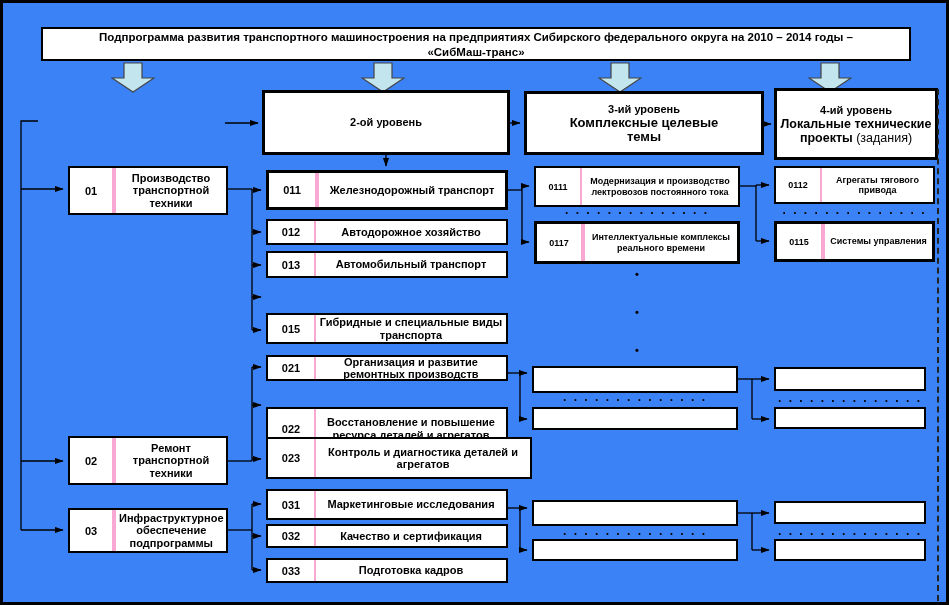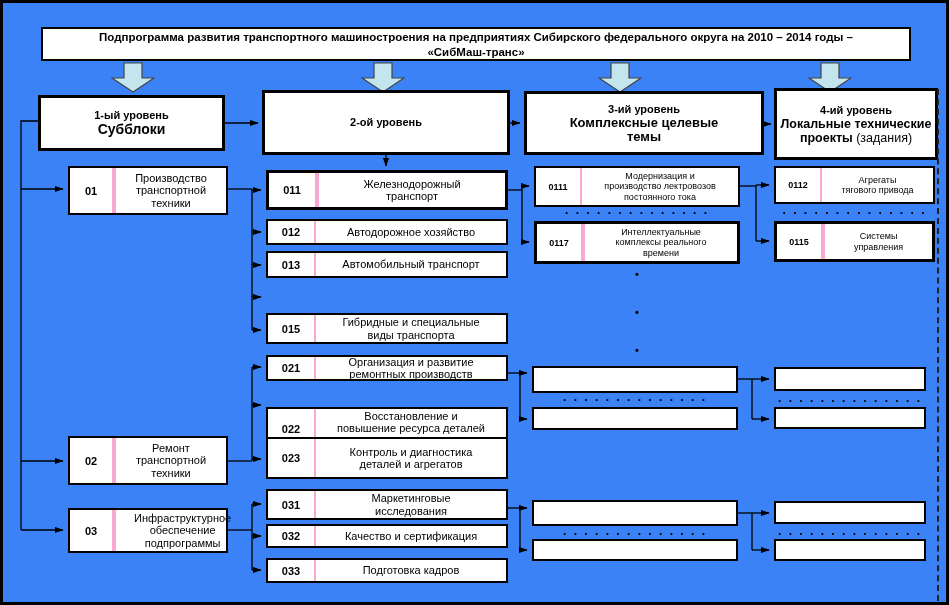--- a/index.html
+++ b/index.html
@@ -14,21 +14,21 @@
   .hdr{position:absolute;box-sizing:border-box;border:3px solid #000;background:#fff;
        display:flex;flex-direction:column;justify-content:center;text-align:center;}
   .hdr-l1{font-weight:bold;font-size:11px;line-height:13px;}
   .hdr-l2{font-weight:bold;font-size:14px;line-height:15px;}
   .hdr-l2 .norm{font-weight:normal;}
   .nbox{position:absolute;box-sizing:border-box;border:2px solid #000;background:#fff;
         display:flex;align-items:stretch;}
   .nbox .code{flex:0 0 46px;display:flex;align-items:center;justify-content:center;
         border-right:2px solid #f9a8d4;font-weight:bold;}
   .nbox .lbl{flex:1;display:flex;align-items:center;justify-content:center;
-        text-align:center;font-weight:normal;padding:1px 18px;line-height:1.12;}
+        text-align:center;font-weight:bold;padding:1px 3px;line-height:1.12;}
   .nbox.thick{border-width:3px;}
   .nbox.thick .code{border-right-width:4px;}
   .sub .code{flex-basis:42px;border-right-width:4px;font-size:11px;}
   .sub .lbl{font-size:11px;}
   .mod .code,.mod .lbl{font-size:11px;}
   .sm .code,.sm .lbl{font-size:9px;}
   .sm .code{flex-basis:44px;}
   .empty{position:absolute;box-sizing:border-box;border:2px solid #000;background:#fff;}
   .hdots{position:absolute;text-align:center;font-weight:bold;font-size:12px;
          letter-spacing:2px;line-height:10px;}
@@ -123,24 +123,20 @@
   <svg class="blockarrow" style="left:358px;top:59px" width="44" height="31">
     <polygon points="13,1 31,1 31,16 43,16 22,30 1,16 13,16" fill="#c3e6ee" stroke="#444" stroke-width="1.2"></polygon>
     </svg>
   <svg class="blockarrow" style="left:595px;top:59px" width="44" height="31">
     <polygon points="13,1 31,1 31,16 43,16 22,30 1,16 13,16" fill="#c3e6ee" stroke="#444" stroke-width="1.2"></polygon>
     </svg>
   <svg class="blockarrow" style="left:805px;top:59px" width="44" height="31">
     <polygon points="13,1 31,1 31,16 43,16 22,30 1,16 13,16" fill="#c3e6ee" stroke="#444" stroke-width="1.2"></polygon>
     </svg>
 
-  <div class="hdr" style="left:35px;top:92px;width:187px;height:56px">
-    <div class="hdr-l1">1-ый уровень</div>
-    <div class="hdr-l2">Субблоки</div>
-  </div>
   <div class="hdr" style="left:259px;top:87px;width:248px;height:65px">
     <div class="hdr-l1">2-ой уровень</div>
   </div>
   <div class="hdr" style="left:521px;top:88px;width:240px;height:64px;padding:8px 34px">
     <div class="hdr-l1">3-ий уровень</div>
     <div class="hdr-l2" style="font-size:13px;line-height:14px">Комплексные целевые темы</div>
   </div>
   <div class="hdr" style="left:771px;top:85px;width:164px;height:72px">
     <div class="hdr-l1">4-ий уровень</div>
     <div class="hdr-l2" style="font-size:12.5px;line-height:14px">
@@ -178,21 +174,21 @@
     <div class="lbl">Гибридные и специальные виды транспорта</div>
   </div>
   <div class="nbox mod" style="left:263px;top:352px;width:242px;height:26px">
     <div class="code">021</div>
     <div class="lbl">Организация и развитие ремонтных производств</div>
   </div>
   <div class="nbox mod" style="left:263px;top:404px;width:242px;height:43px">
     <div class="code">022</div>
     <div class="lbl">Восстановление и повышение ресурса деталей и агрегатов</div>
   </div>
-  <div class="nbox mod" style="left:263px;top:434px;width:242px;height:42px">
+  <div class="nbox mod" style="left:263px;top:434px;width:266px;height:42px">
     <div class="code">023</div>
     <div class="lbl">Контроль и диагностика деталей и агрегатов</div>
   </div>
   <div class="nbox mod" style="left:263px;top:486px;width:242px;height:31px">
     <div class="code">031</div>
     <div class="lbl">Маркетинговые исследования</div>
   </div>
   <div class="nbox mod" style="left:263px;top:521px;width:242px;height:24px">
     <div class="code">032</div>
     <div class="lbl">Качество и сертификация</div>

